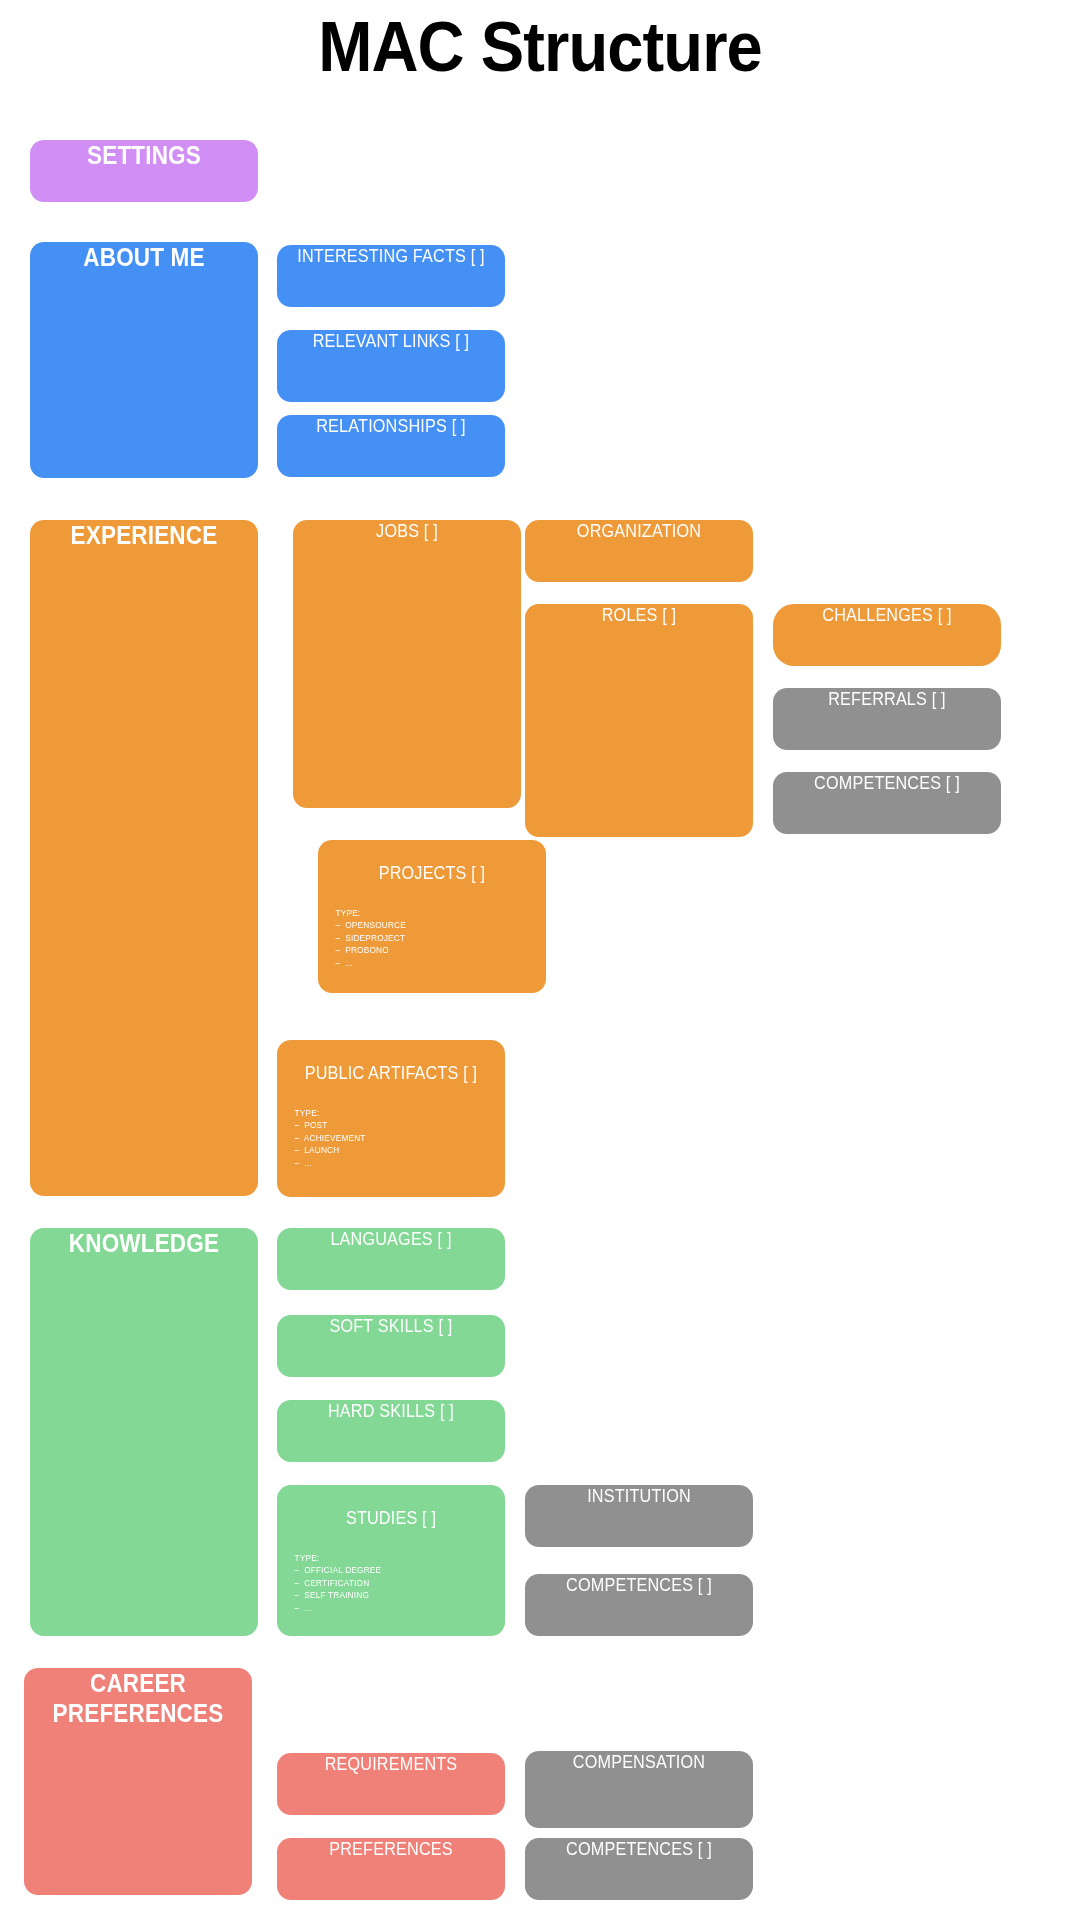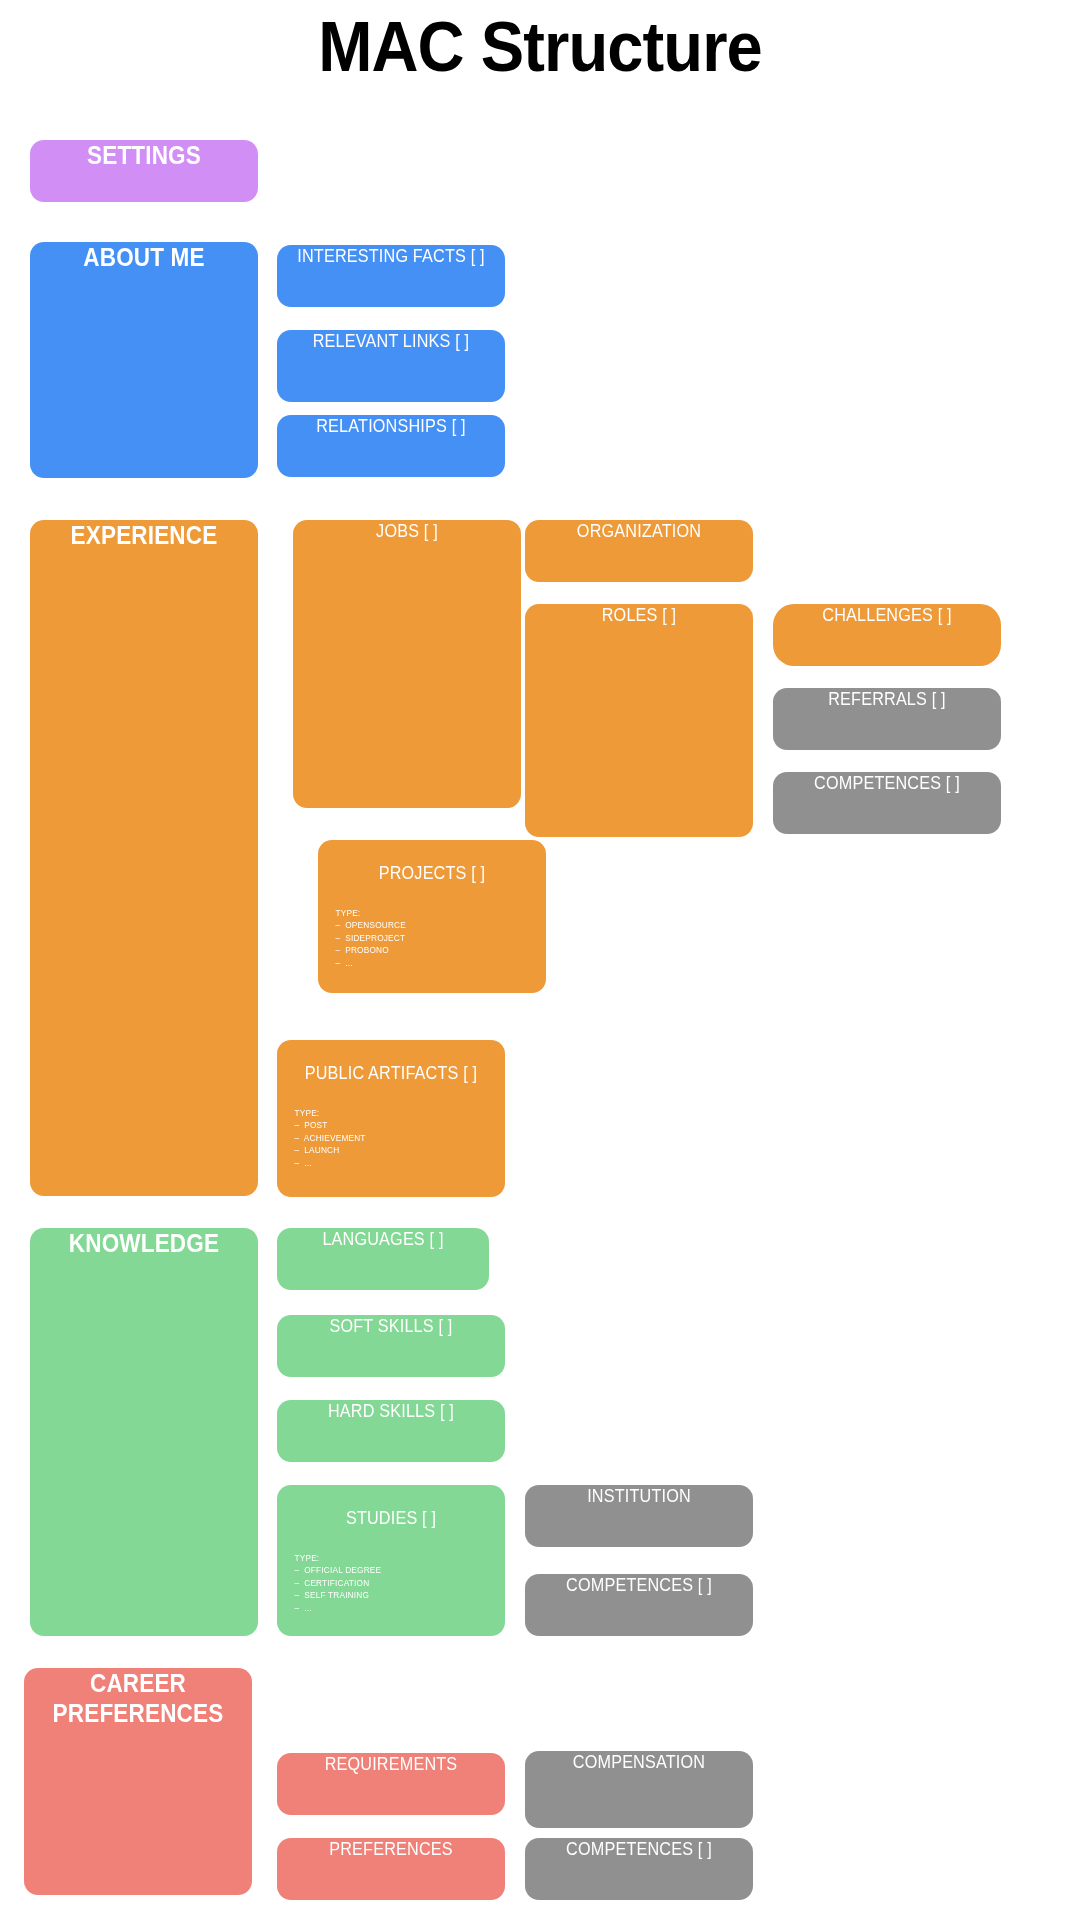--- a/index.html
+++ b/index.html
@@ -176,21 +176,21 @@
       <span class="type-item">–  POST</span>
       <span class="type-item">–  ACHIEVEMENT</span>
       <span class="type-item">–  LAUNCH</span>
       <span class="type-item">–  ...</span>
     </div>
   </div>
 
   <div class="node cat c-green center" style="left:30px; top:1228px; width:228px; height:408px;">
     <span class="label">KNOWLEDGE</span>
   </div>
-  <div class="node leaf c-green center" style="left:277px; top:1228px; width:212px; height:62px;">
+  <div class="node leaf c-green center" style="left:277px; top:1228px; width:228px; height:62px;">
     <span class="label">LANGUAGES [ ]</span>
   </div>
   <div class="node leaf c-green center" style="left:277px; top:1315px; width:228px; height:62px;">
     <span class="label">SOFT SKILLS [ ]</span>
   </div>
   <div class="node leaf c-green center" style="left:277px; top:1400px; width:228px; height:62px;">
     <span class="label">HARD SKILLS [ ]</span>
   </div>
 
   <div class="node leaf c-green withlist" style="left:277px; top:1485px; width:228px; height:151px;">

